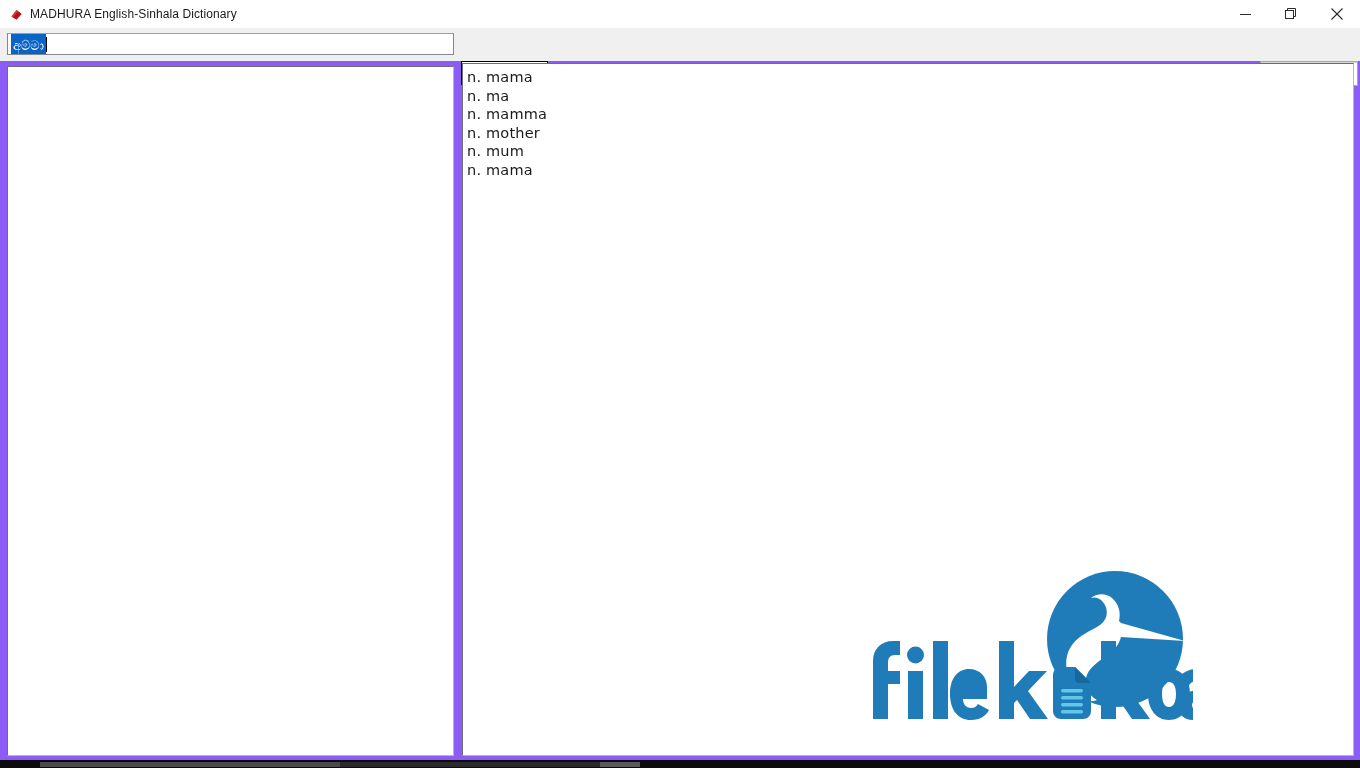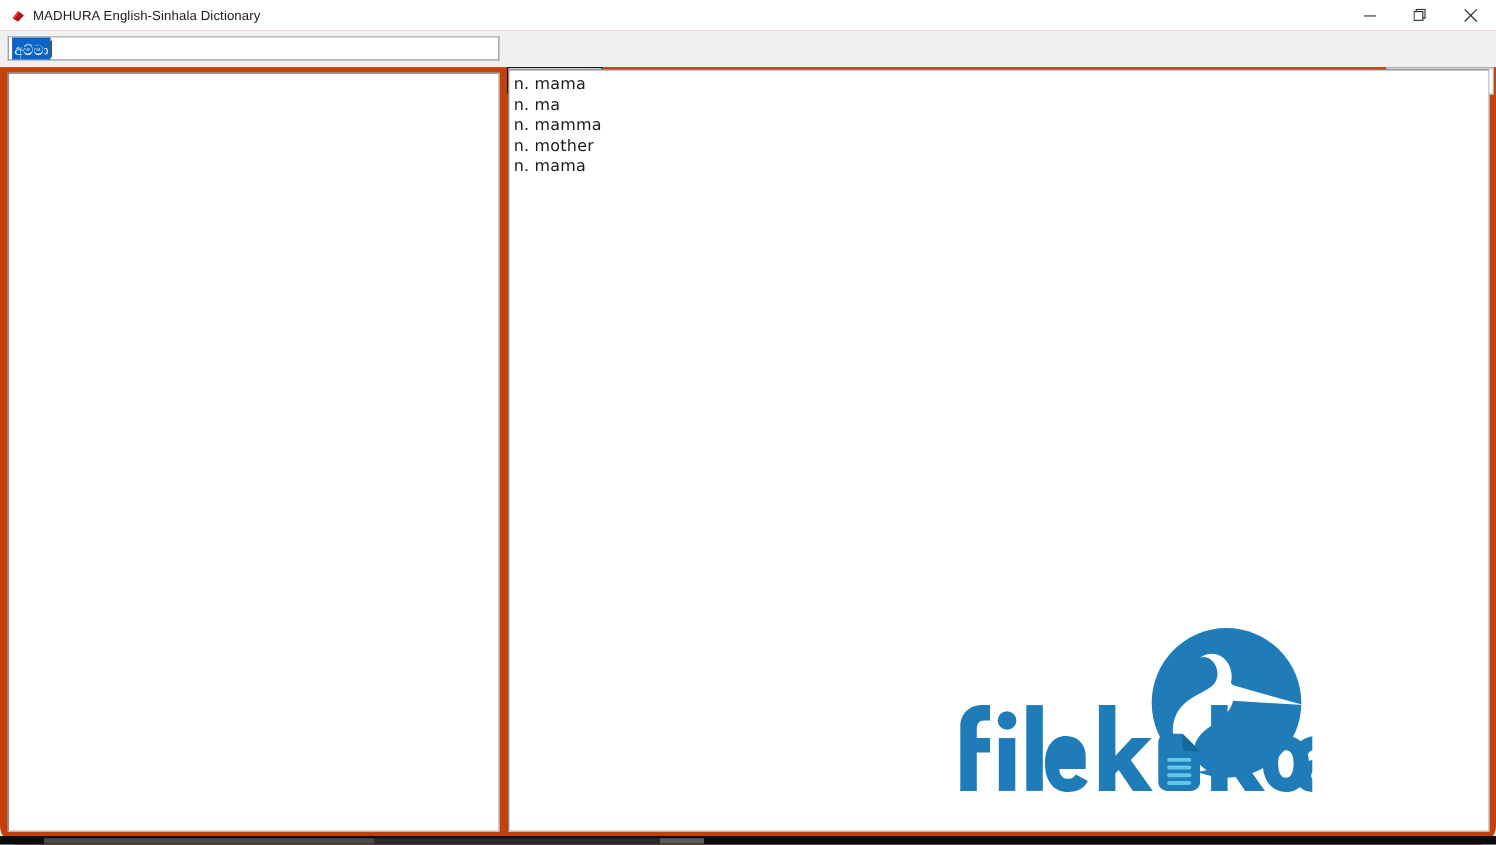--- a/index.html
+++ b/index.html
@@ -10,22 +10,21 @@
     height: 768px;
     overflow: hidden;
     background: #ffffff;
     font-family: "Liberation Sans", sans-serif;
   }
 
   #app {
     position: relative;
     width: 1360px;
     height: 768px;
-    background: #c2410c;
-    border-radius: 17px;
+    background: #8b5cf6;
   }
 
   
   .titlebar {
     position: absolute;
     left: 0; top: 0;
     width: 1360px;
     height: 28px;
     background: #ffffff;
     display: flex;
@@ -319,20 +318,21 @@
     <div></div>
   </div>
 
   <div class="right-panel">
 
     <div class="results">
       <div class="result-line">n. mama</div>
       <div class="result-line">n. ma</div>
       <div class="result-line">n. mamma</div>
       <div class="result-line">n. mother</div>
+      <div class="result-line">n. mum</div>
       <div class="result-line">n. mama</div>
     </div>
 
     <div class="watermark">
       <svg width="340" height="160" viewBox="0 0 340 160">
 
         <circle cx="262" cy="72" r="68" fill="#1f7cb8"></circle>
 
         <path d="M228 128
                  C 212 112, 209 92, 219 78

